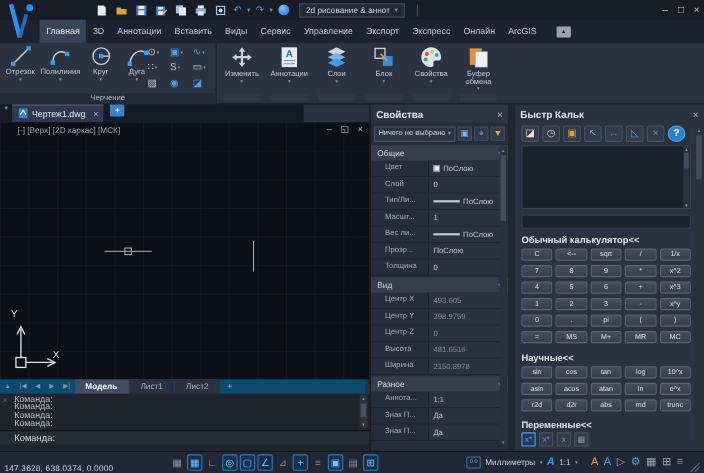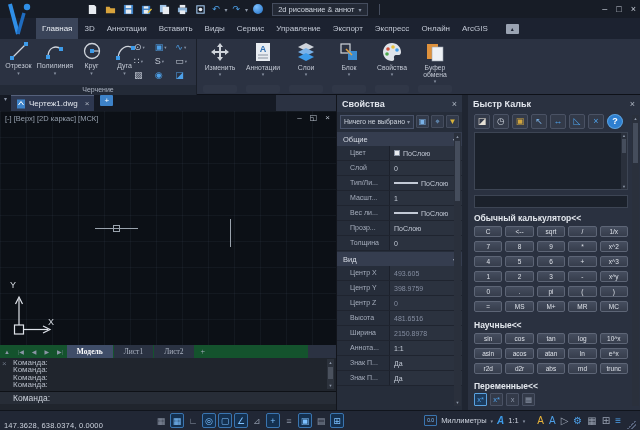--- a/index.html
+++ b/index.html
@@ -65,31 +65,31 @@
   .doc-tab .dclose { font-size:8px; color:#aeb6c2; margin-left:4px; }
   .dicon svg { width:10px; height:10px; }
   .newtab { margin-left:6px; width:13px; height:11px; background:#3d82c8; border-radius:1px; color:#fff; font-size:8px;
             line-height:11px; text-align:center; }
 
   
   .canvas { position:absolute; left:0; top:111px; width:336px; height:234px; background:#0c1016;
             background-image:linear-gradient(rgba(120,140,170,.07) 1px, transparent 1px),
                              linear-gradient(90deg, rgba(120,140,170,.07) 1px, transparent 1px);
             background-size:26px 26px; overflow:hidden; }
-  .vp-label { position:absolute; left:5px; top:3px; font-size:7.5px; color:#96a0ae; }
+  .vp-label { position:absolute; left:16px; top:3px; font-size:7.5px; color:#96a0ae; }
   .doc-ctrls { position:absolute; right:6px; top:2px; display:flex; gap:8px; font-size:8px; color:#b9c1cc; }
   .ch-h { position:absolute; left:95px; top:117px; width:43px; height:1px; background:#9aa3ad; }
   .ch-v { position:absolute; left:116px; top:-7px; width:1px; height:28px; background:#9aa3ad; }
   .ch-box { position:absolute; left:113px; top:114px; width:7px; height:7px; border:1px solid #9aa3ad; }
   .ucs { position:absolute; left:2px; top:183px; width:60px; height:44px; }
   .axis-y { position:absolute; left:10px; top:169px; font-size:9px; color:#d6dbe2; }
   .axis-x { position:absolute; left:48px; top:206px; font-size:9px; color:#d6dbe2; }
 
   
-  .layout-bar { position:absolute; left:0; top:345px; width:308px; height:13px; background:#14532d; display:flex; align-items:center;font-family:Liberation Serif, serif; }
+  .layout-bar { position:absolute; left:0; top:345px; width:332px; height:13px; background:#0c4a6e; display:flex; align-items:center; }
   .lb-btn { font-size:6px; color:#8b95a6; padding:0 4px; }
   .ltab { height:13px; line-height:13px; padding:0 10px; font-size:7.5px; color:#aab2c1; background:#2a3242; margin-right:1px; }
   .ltab.on { background:#3f4d68; color:#fff; font-weight:bold; }
   .ltab-add { font-size:8px; color:#aab2c1; padding:0 6px; }
 
   
   .cmd { position:absolute; left:0; top:358px; width:336px; height:52px; background:#20252d; }
   .cmd-close { position:absolute; left:2px; top:1px; font-size:8px; color:#6a7382; }
   .cmd-history { position:absolute; left:13px; top:1px; right:10px; height:30px; overflow:hidden; }
   .cmd-line { font-size:8px; line-height:7.4px; color:#b6bdc8; }
@@ -561,20 +561,24 @@
           <div class="pval">
             <span class="dim">481.6516</span>
           </div>
         </div>
         <div class="prow">
           <span class="plab">Ширина</span>
           <div class="pval">
             <span class="dim">2150.8978</span>
           </div>
         </div>
+        <div class="psec">
+          <span class="sl">Разное</span>
+          <span class="sc">▾</span>
+        </div>
         <div class="prow">
           <span class="plab">Аннота...</span>
           <div class="pval">
             <span>1:1</span>
           </div>
         </div>
         <div class="prow">
           <span class="plab">Знак П...</span>
           <div class="pval">
             <span>Да</span>

